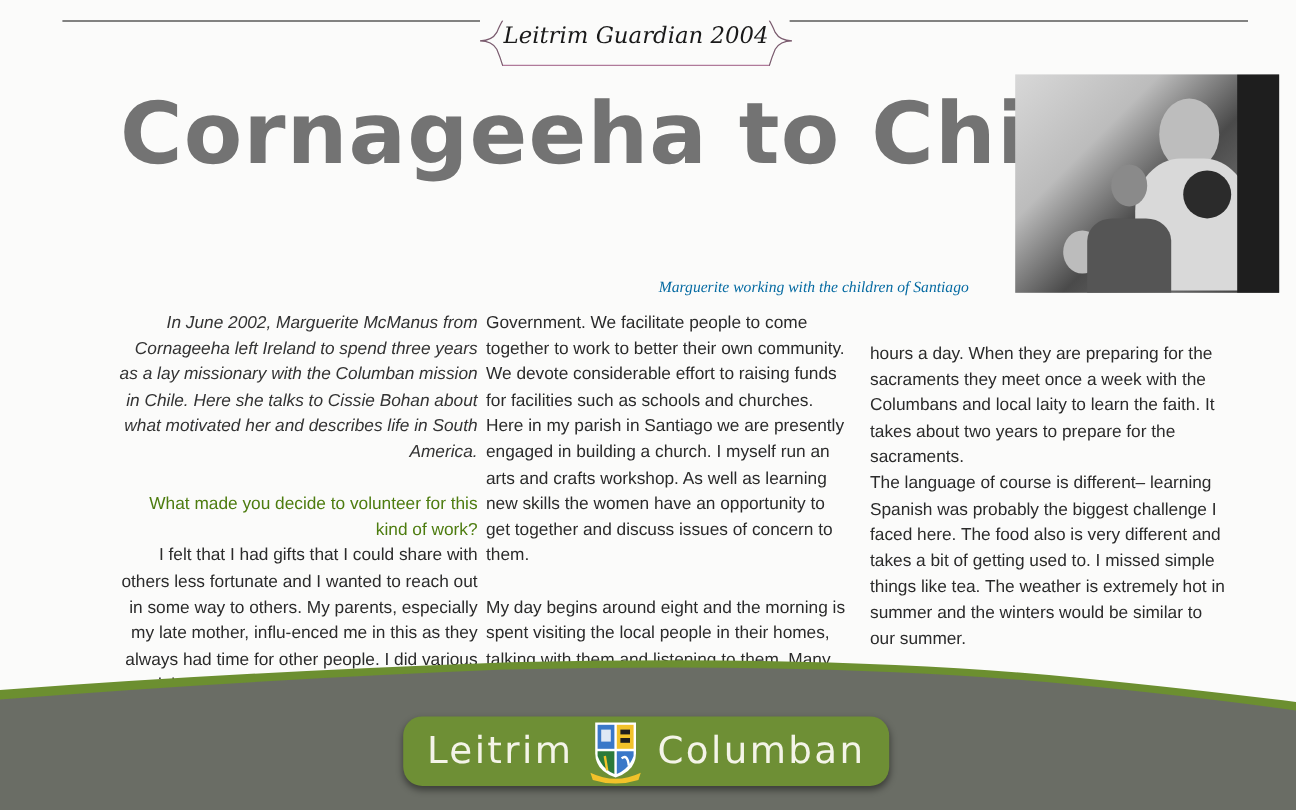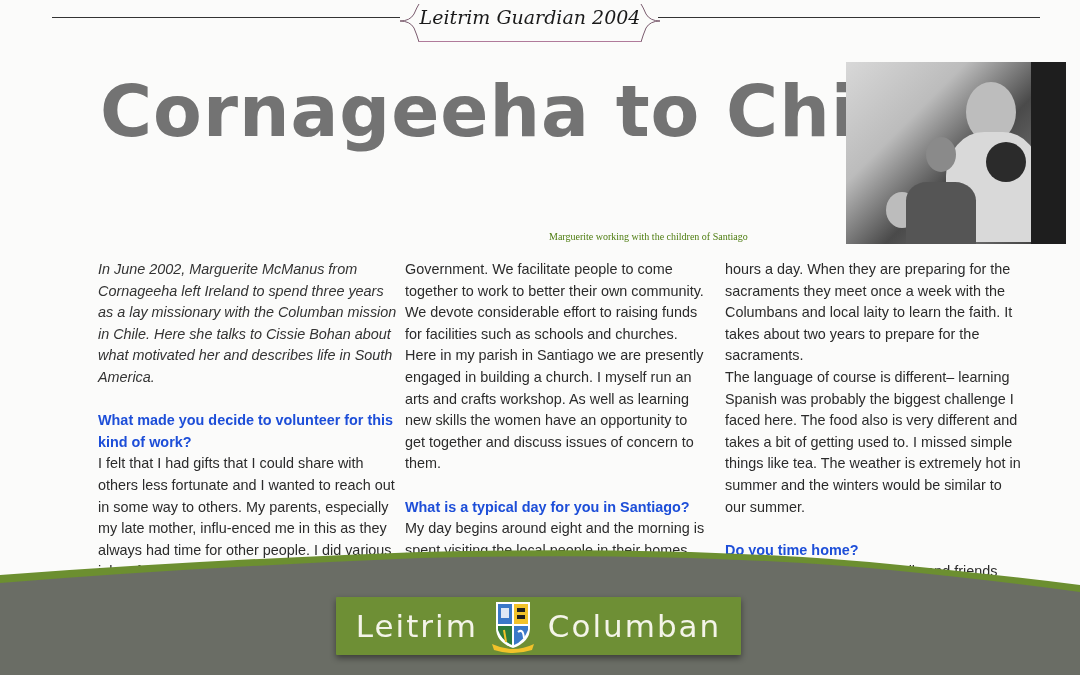--- a/index.html
+++ b/index.html
@@ -2,56 +2,56 @@
 <html><head>
   <meta charset="utf-8">
   <style>
     * { margin: 0; padding: 0; box-sizing: border-box; }
     html, body { width: 1080px; height: 675px; overflow: hidden; background: #fbfbfa; }
     body { position: relative; font-family: "Liberation Sans", sans-serif; color: #2a2a2a; }
 
     .header-rule { position: absolute; top: 17px; height: 1px; background: #333; }
     .header-rule.left { left: 52px; width: 348px; }
     .header-rule.right { left: 658px; width: 382px; }
-    .header-tab { position: absolute; left: 400px; top: 4px; width: 260px; height: 52px; }
+    .header-tab { position: absolute; left: 400px; top: 17px; width: 260px; height: 52px; }
     .header-tab svg { position: absolute; left: 0; top: 0; }
     .header-title {
       position: absolute; left: 0; top: 2px; width: 260px; text-align: center;
       font-family: "DejaVu Serif", serif; font-style: italic; font-size: 19px; color: #1a1a1a;
     }
 
     .title {
       position: absolute; left: 100px; top: 70px;
       font-family: "DejaVu Sans", sans-serif; font-weight: bold; font-size: 71px;
       color: #737373; letter-spacing: 1px;
     }
 
     .photo {
       position: absolute; left: 846px; top: 62px; width: 220px; height: 182px;
       background: linear-gradient(135deg, #d8d8d8 0%, #bcbcbc 30%, #4a4a4a 55%, #6d6d6d 75%, #2e2e2e 100%);
       overflow: hidden;
     }
     .photo .p-person { position: absolute; border-radius: 50%; }
     .photo-caption {
       position: absolute; left: 549px; top: 231px;
-      font-family: "Liberation Serif", serif; font-size: 10px; color: #4d7c0f;
+      font-family: "Liberation Serif", serif; font-style: italic; font-size: 13px; color: #0369a1;
     }
 
     .col { position: absolute; top: 259px; width: 300px; font-size: 14.4px; line-height: 21.6px; color: #2b2b2b; }
-    .col.c1 { left: 98px; }
+    .col.c1 { left: 98px; text-align: right; }
     .col.c2 { left: 405px; }
-    .col.c3 { left: 725px; }
+    .col.c3 { left: 725px; margin-top: 26px; }
     .intro { font-style: italic; color: #333; }
-    .question { color: #1d4ed8; font-weight: bold; }
+    .question { color: #4d7c0f; }
     .gap { height: 21.6px; }
 
     .overlay { position: absolute; left: 0; top: 0; width: 1080px; height: 675px; pointer-events: none; }
     .banner {
       position: absolute; left: 336px; top: 597px; width: 405px; height: 58px;
-      background: #6e8f35; border-radius: 1px;
+      background: #6e8f35; border-radius: 16px;
       box-shadow: 0 3px 6px rgba(0,0,0,0.45);
       display: flex; align-items: center; justify-content: center; gap: 12px;
     }
     .banner-word {
       font-family: "DejaVu Sans", sans-serif; font-size: 31px; color: #f4f4e8;
       letter-spacing: 2px; font-weight: normal;
     }
     .crest { width: 46px; height: 56px; position: relative; }
   </style>
 </head>
@@ -83,21 +83,20 @@
 <div class="col c1">
   <p class="intro">In June 2002, Marguerite McManus from Cornageeha left Ireland to spend three years as a lay missionary with the Columban mission in Chile. Here she talks to Cissie Bohan about what motivated her and describes life in South America.</p>
   <div class="gap"></div>
   <p class="question">What made you decide to volunteer for this kind of work?</p>
   <p>I felt that I had gifts that I could share with others less fortunate and I wanted to reach out in some way to others. My parents, especially my late mother, influ-enced me in this as they always had time for other people. I did various jobs after leaving school but none of them gave me a sense of satisfaction. I did some research and when I read about the work of the Columbans in South America I knew that this was what...</p>
 </div>
 
 <div class="col c2">
   <p>Government. We facilitate people to come together to work to better their own community. We devote considerable effort to raising funds for facilities such as schools and churches. Here in my parish in Santiago we are presently engaged in building a church. I myself run an arts and crafts workshop. As well as learning new skills the women have an opportunity to get together and discuss issues of concern to them.</p>
   <div class="gap"></div>
-  <p class="question">What is a typical day for you in Santiago?</p>
   <p>My day begins around eight and the morning is spent visiting the local people in their homes, talking with them and listening to them. Many of the people would be unemployed and need help with their families and their...</p>
 </div>
 
 <div class="col c3">
   <p>hours a day. When they are preparing for the sacraments they meet once a week with the Columbans and local laity to learn the faith. It takes about two years to prepare for the sacraments.</p>
   <p>The language of course is different– learning Spanish was probably the biggest challenge I faced here. The food also is very different and takes a bit of getting used to. I missed simple things like tea. The weather is extremely hot in summer and the winters would be similar to our summer.</p>
   <div class="gap"></div>
   <p class="question">Do you time home?</p>
   <p>Well of course I miss my family and friends and I miss the kind of social life that we have at home but for the moment Chile is home for me. I get...</p>
 </div>

